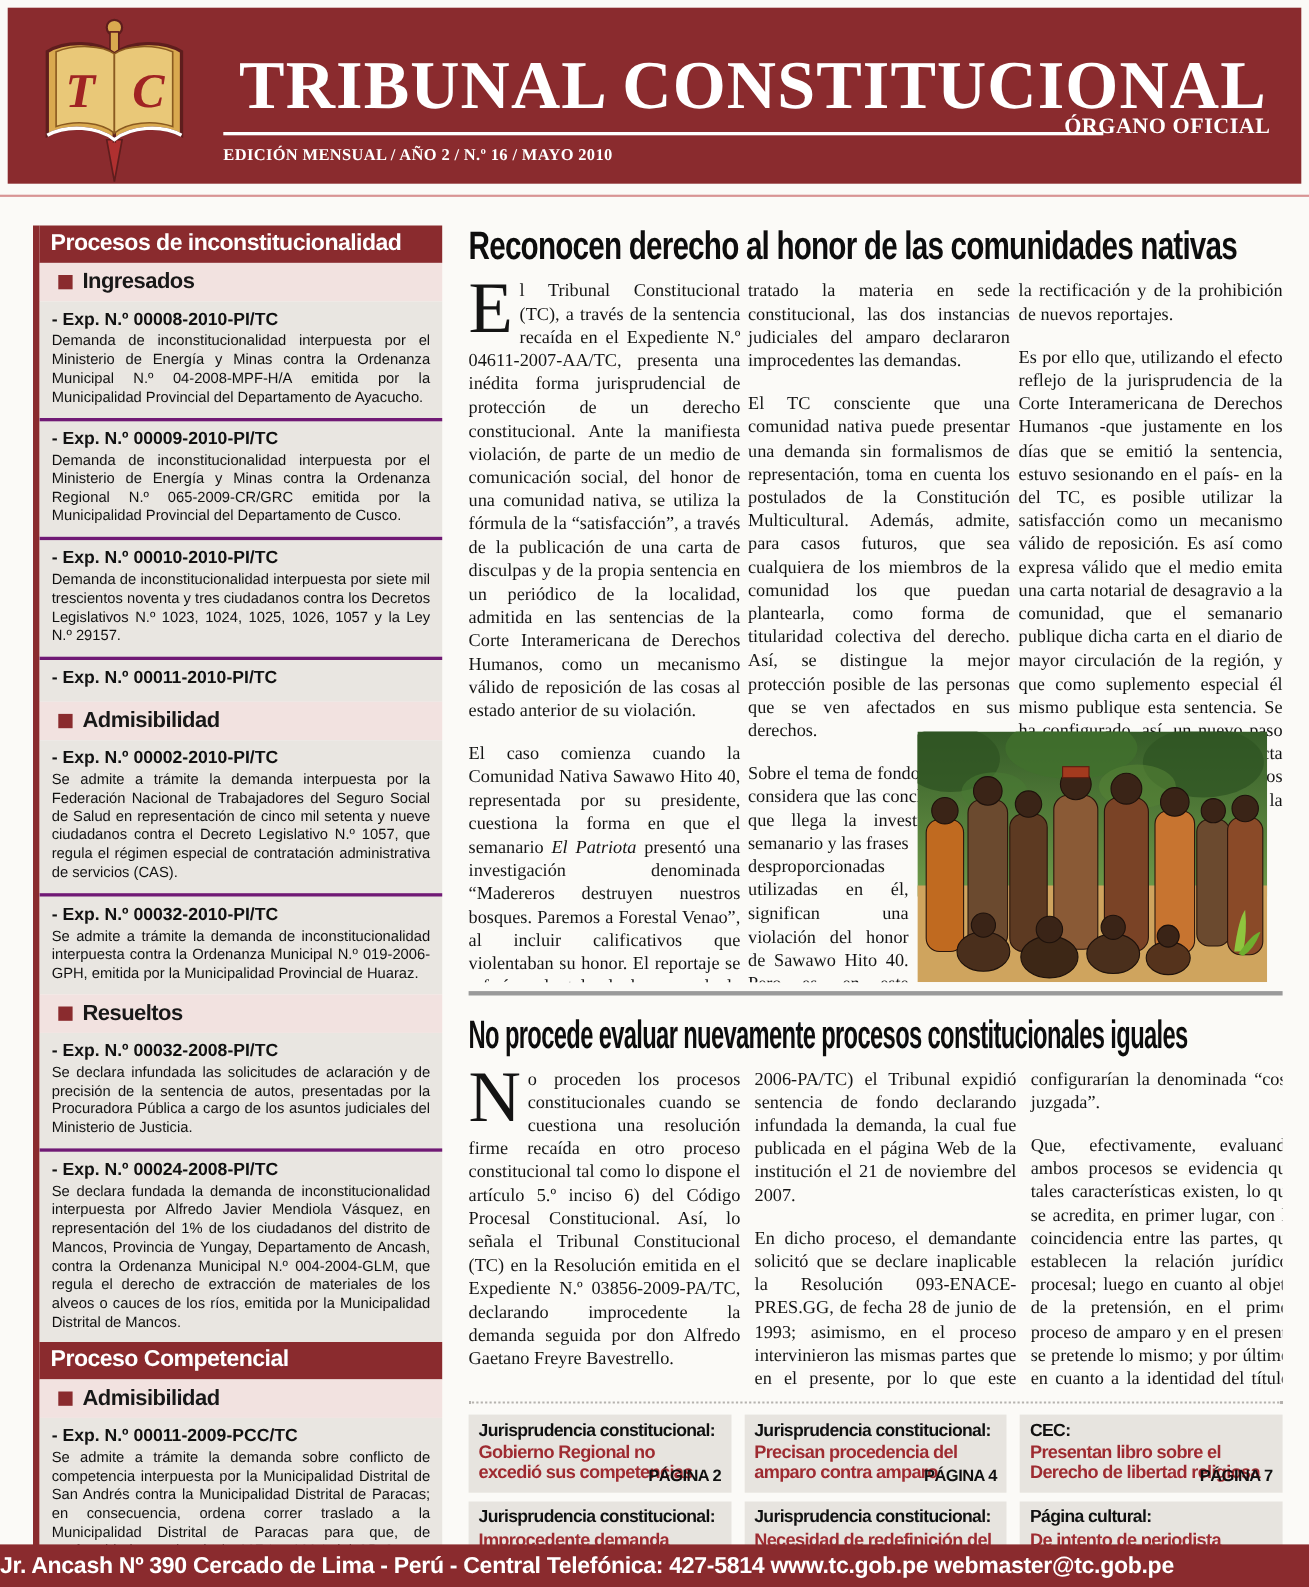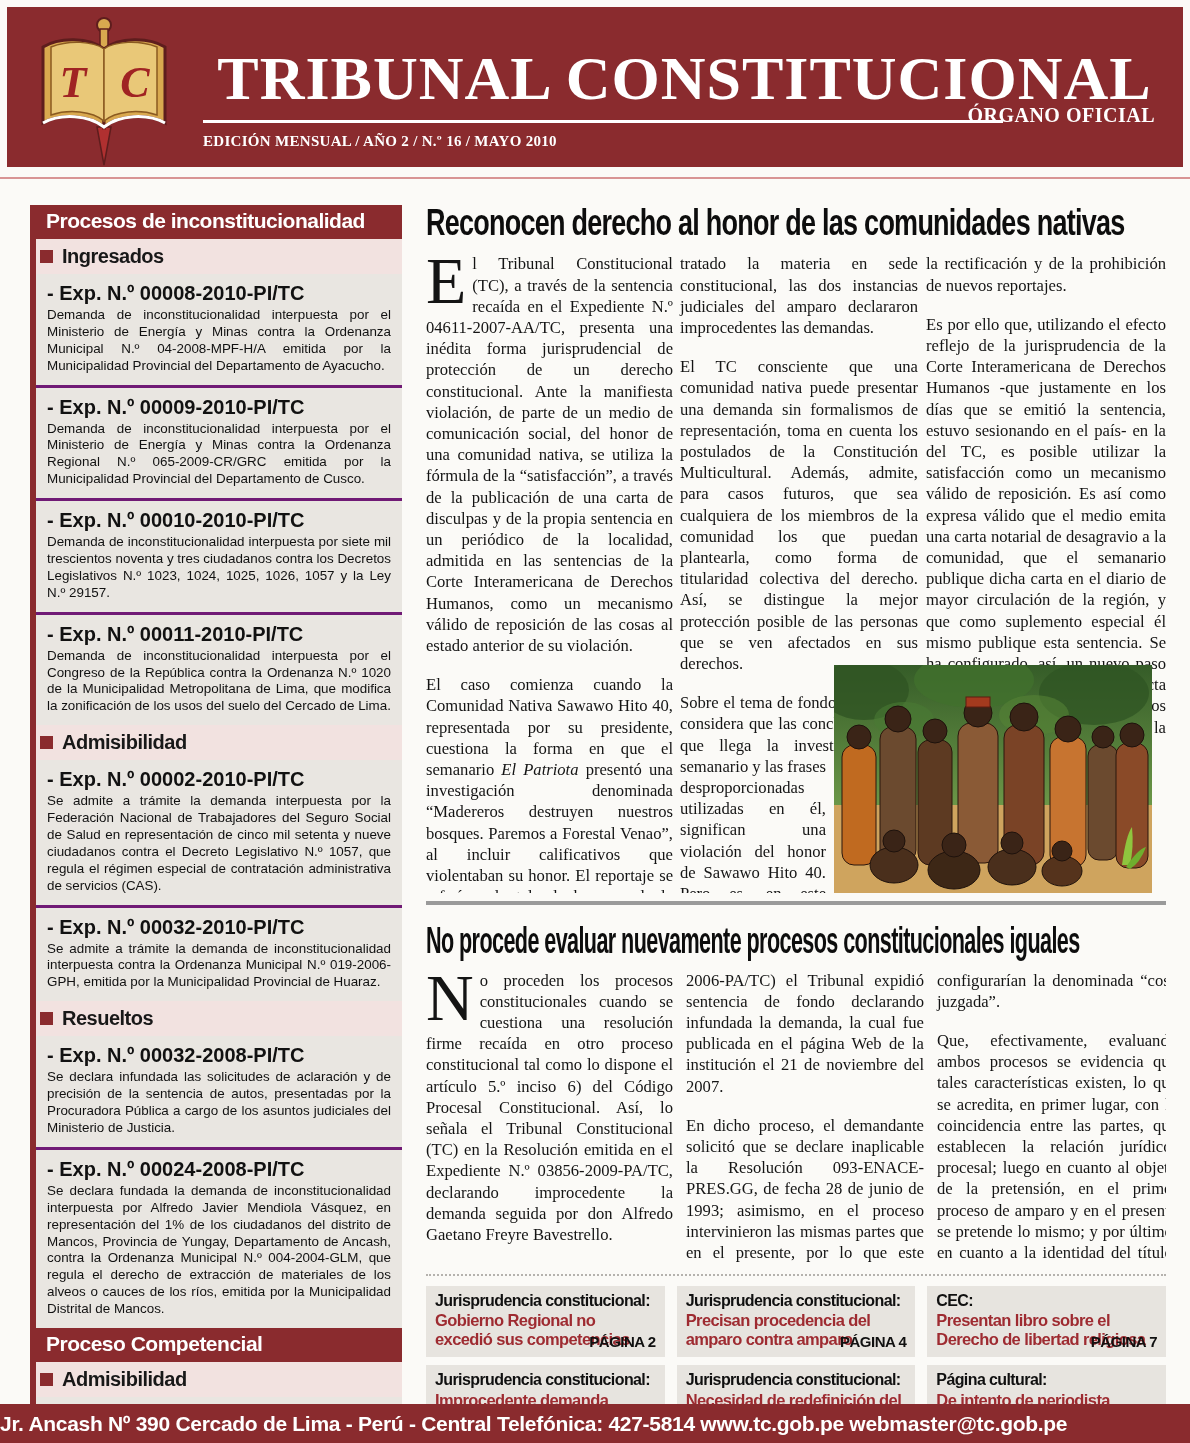--- a/index.html
+++ b/index.html
@@ -13,26 +13,26 @@
           letter-spacing:1px;white-space:nowrap;margin-top:24px;}
   .mrule{position:absolute;left:196px;top:113px;width:800px;height:3px;background:#fff;}
   .morgan{position:absolute;right:28px;top:97px;color:#fff;font-family:"Liberation Serif",serif;
           font-weight:bold;font-size:20px;letter-spacing:.5px;text-align:center;}
   .medition{position:absolute;left:196px;top:126px;color:#fff;font-family:"Liberation Serif",serif;
             font-weight:bold;font-size:15px;letter-spacing:.3px;}
   .subrule{position:absolute;left:0;top:177px;width:1190px;height:2px;background:#d89494;}
   
   .sidebar{position:absolute;left:30px;top:205px;width:372px;border-left:6px solid #8a2b2e;box-sizing:border-box;}
   .sbar{background:#8a2b2e;color:#fff;font-weight:bold;font-size:21px;letter-spacing:-.5px;padding:4px 10px 6px;}
-  .shead{background:#f2e2e0;display:flex;align-items:center;gap:9px;padding:6px 4px;
+  .shead{background:#f2e2e0;display:flex;align-items:center;gap:9px;padding:6px 17px;
          font-size:20px;font-weight:bold;color:#181818;letter-spacing:-.5px;}
   .shead .sq{width:13px;height:13px;background:#8a2b2e;flex:0 0 auto;}
   .entry{background:#e9e6e1;padding:8px 11px 10px;border-top:3px solid #701a75;}
   .entry.first{border-top:none;}
-  .exp{font-weight:bold;font-size:20px;color:#111;margin-bottom:2px;}
+  .exp{font-weight:bold;font-size:16px;color:#111;margin-bottom:2px;}
   .etext{font-weight:normal;font-size:13.4px;line-height:1.26;color:#111;text-align:justify;}
   
   .main{position:absolute;left:426px;top:203px;width:740px;}
   .headline{font-weight:bold;color:#0d0d0d;font-size:36px;line-height:1.12;white-space:nowrap;
             transform-origin:left top;letter-spacing:-1px;margin:0;}
   .h1{transform:scaleX(.75);margin-bottom:10px;}
   .h2{transform:scaleX(.60);margin-bottom:8px;}
   .serif{font-family:"Liberation Serif",serif;font-size:16.6px;line-height:21.2px;color:#141414;
          text-align:justify;}
   .article1{position:relative;height:640px;overflow:hidden;}
@@ -105,21 +105,20 @@
     <div class="entry">
       <div class="exp">- Exp. N.º 00009-2010-PI/TC</div>
       <div class="etext">Demanda de inconstitucionalidad interpuesta por el Ministerio de Energía y Minas contra la Ordenanza Regional N.º 065-2009-CR/GRC emitida por la Municipalidad Provincial del Departamento de Cusco.</div>
     </div>
     <div class="entry">
       <div class="exp">- Exp. N.º 00010-2010-PI/TC</div>
       <div class="etext">Demanda de inconstitucionalidad interpuesta por siete mil trescientos noventa y tres ciudadanos contra los Decretos Legislativos N.º 1023, 1024, 1025, 1026, 1057 y la Ley N.º 29157.</div>
     </div>
     <div class="entry">
       <div class="exp">- Exp. N.º 00011-2010-PI/TC</div>
-      <div class="etext">Demanda de inconstitucionalidad interpuesta por el Congreso de la República contra la Ordenanza N.º 1020 de la Municipalidad Metropolitana de Lima, que modifica la zonificación de los usos del suelo del Cercado de Lima.</div>
     </div>
 
     <div class="shead">
       <span class="sq"></span>
       <span>Admisibilidad</span>
     </div>
     <div class="entry first">
       <div class="exp">- Exp. N.º 00002-2010-PI/TC</div>
       <div class="etext">Se admite a trámite la demanda interpuesta por la Federación Nacional de Trabajadores del Seguro Social de Salud en representación de cinco mil setenta y nueve ciudadanos contra el Decreto Legislativo N.º 1057, que regula el régimen especial de contratación administrativa de servicios (CAS).</div>
     </div>

